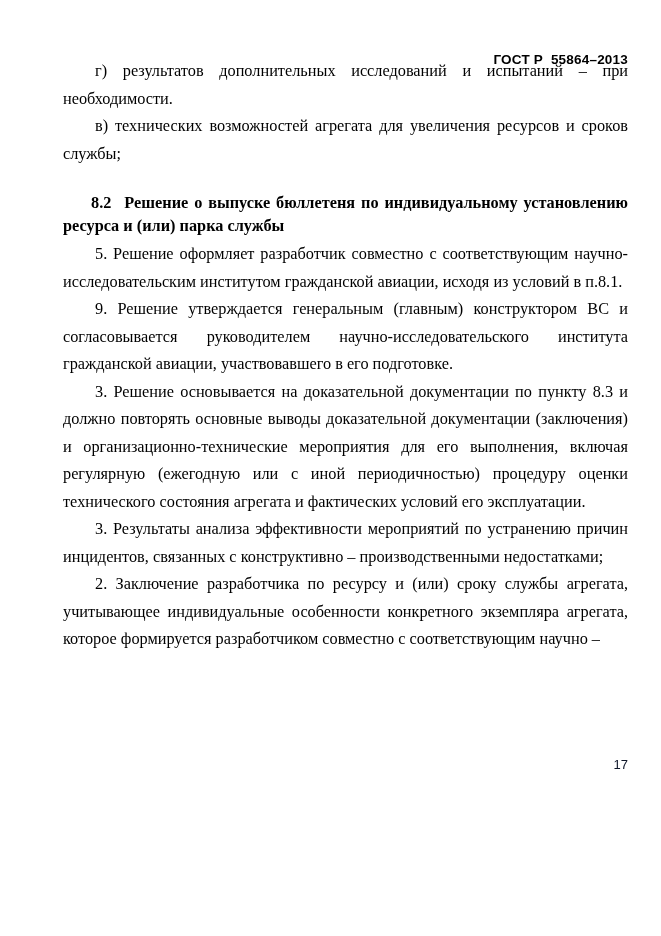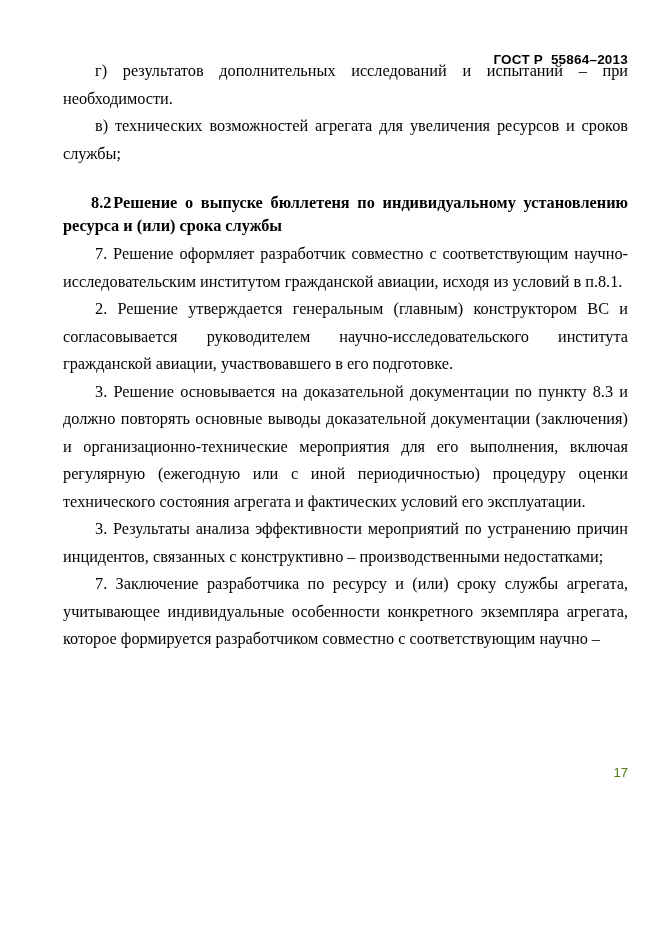--- a/index.html
+++ b/index.html
@@ -44,55 +44,55 @@
   h2.section-heading {
     margin: 24px 0 3px 0;
     font-family: "Liberation Serif", serif;
     font-size: 16.3px;
     font-weight: 700;
     line-height: 23px;
     text-align: justify;
     text-indent: 28px;
   }
   h2.section-heading .sec-num {
-    margin-right: 2px;
+    margin-right: 13px;
   }
   .page-number {
     position: absolute;
     right: 33px;
-    bottom: 20px;
+    bottom: 28px;
     font-family: "Liberation Sans", sans-serif;
     font-size: 13px;
-    color: #4d7c0f;
+    color: #0f172a;
   }
 </style>
 </head>
 <body>
 
 <div class="page">
 
   <div class="running-header">
     <span>ГОСТ Р&nbsp; 55864–2013</span>
   </div>
 
   <div class="content">
 
 
     <p class="body">г) результатов дополнительных исследований и испытаний – при необходимости.</p>
     <p class="body">в) технических возможностей агрегата для увеличения ресурсов и сроков службы;</p>
 
     <h2 class="section-heading">
-      <span class="sec-num">8.2</span><span>Решение о выпуске бюллетеня по индивидуальному установлению ресурса и (или) срока службы</span>
+      <span class="sec-num">8.2</span><span>Решение о выпуске бюллетеня по индивидуальному установлению ресурса и (или) парка службы</span>
     </h2>
 
-    <p class="body">7. Решение оформляет разработчик совместно с соответствующим научно-исследовательским институтом гражданской авиации, исходя из условий в п.8.1.</p>
-    <p class="body">2. Решение утверждается генеральным (главным) конструктором ВС и согласовывается руководителем научно-исследовательского института гражданской авиации, участвовавшего в его подготовке.</p>
+    <p class="body">5. Решение оформляет разработчик совместно с соответствующим научно-исследовательским институтом гражданской авиации, исходя из условий в п.8.1.</p>
+    <p class="body">9. Решение утверждается генеральным (главным) конструктором ВС и согласовывается руководителем научно-исследовательского института гражданской авиации, участвовавшего в его подготовке.</p>
     <p class="body">3. Решение основывается на доказательной документации по пункту 8.3 и должно повторять основные выводы доказательной документации (заключения) и организационно-технические мероприятия для его выполнения, включая регулярную (ежегодную или с иной периодичностью) процедуру оценки технического состояния агрегата и фактических условий его эксплуатации.</p>
 
 
     <p class="body">3. Результаты анализа эффективности мероприятий по устранению причин инцидентов, связанных с конструктивно – производственными недостатками;</p>
-    <p class="body">7. Заключение разработчика по ресурсу и (или) сроку службы агрегата, учитывающее индивидуальные особенности конкретного экземпляра агрегата, которое формируется разработчиком совместно с соответствующим научно –</p>
+    <p class="body">2. Заключение разработчика по ресурсу и (или) сроку службы агрегата, учитывающее индивидуальные особенности конкретного экземпляра агрегата, которое формируется разработчиком совместно с соответствующим научно –</p>
 
   </div>
 
   <div class="page-number">17</div>
 
 </div>
 
 </body></html>

